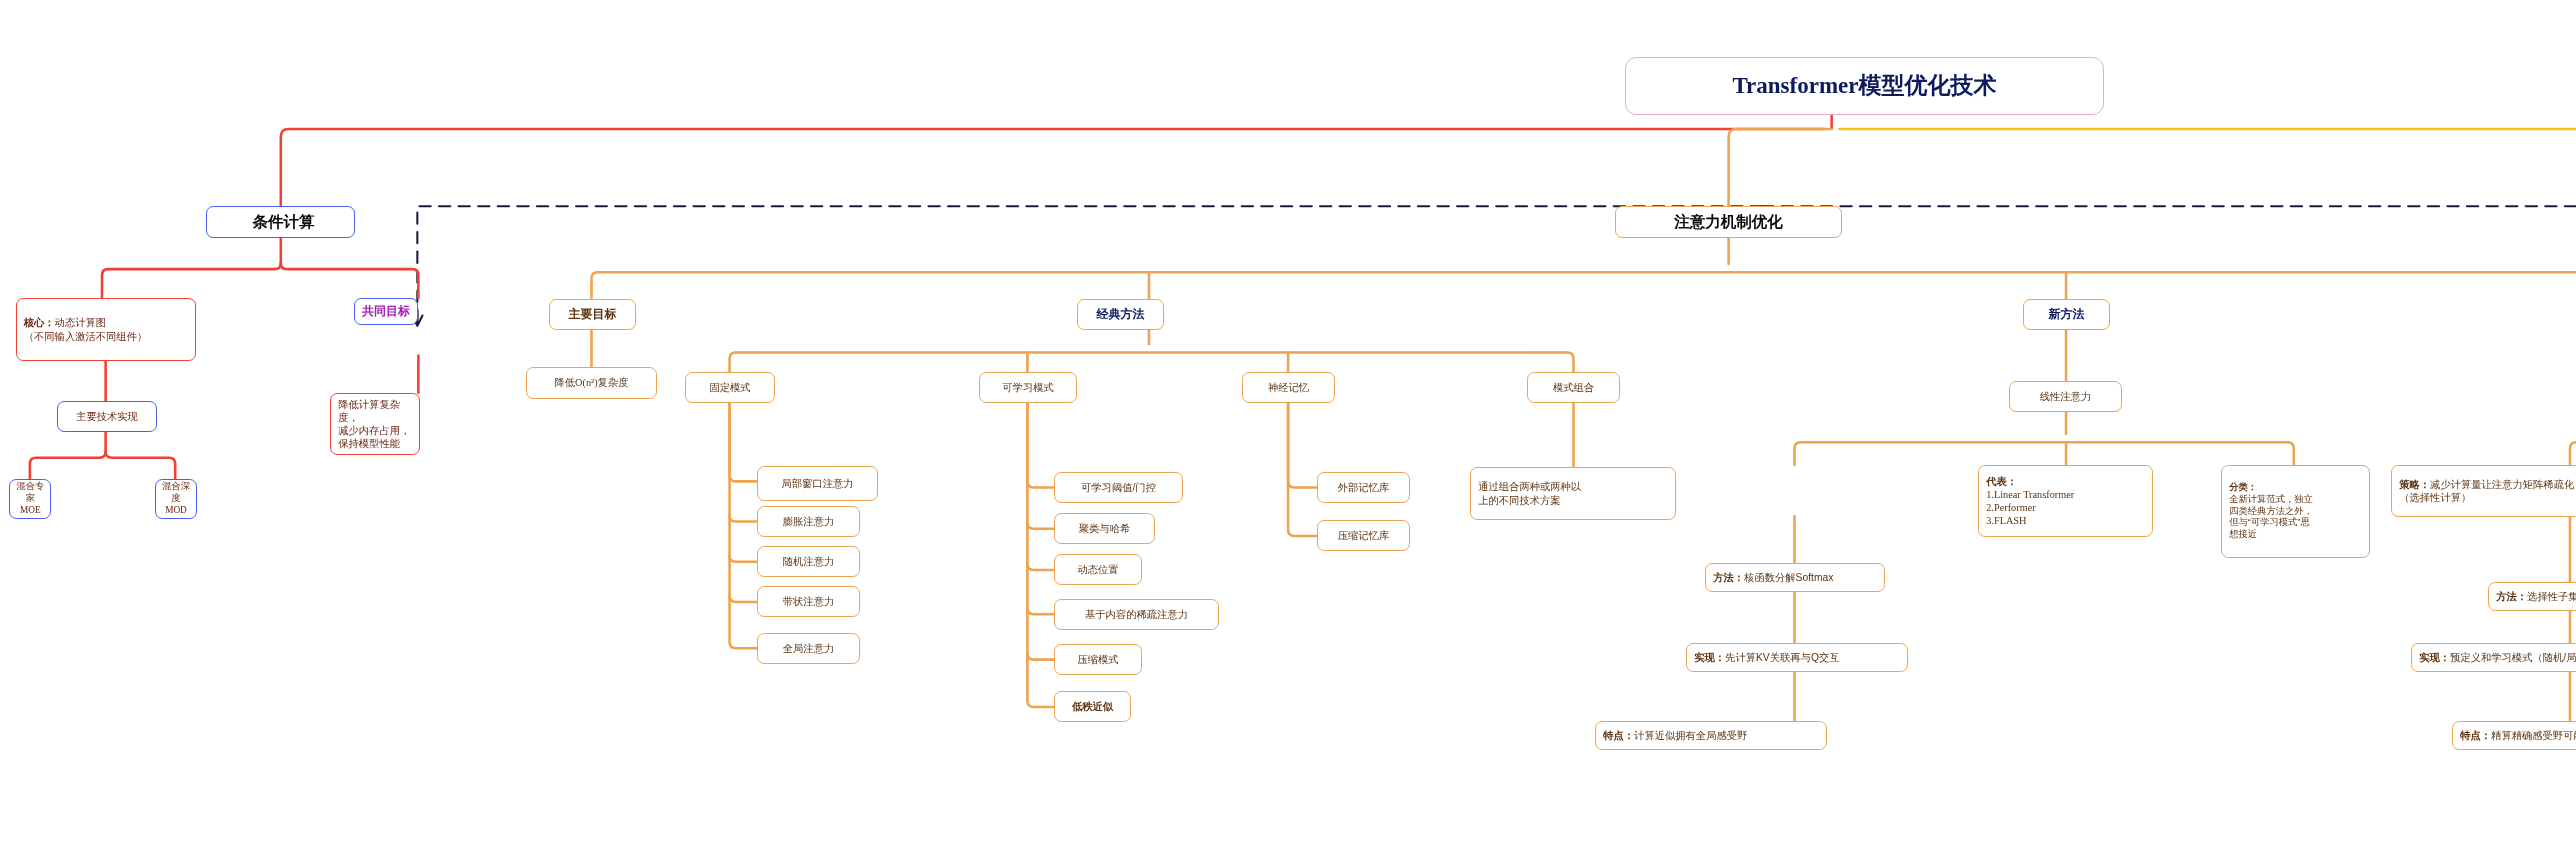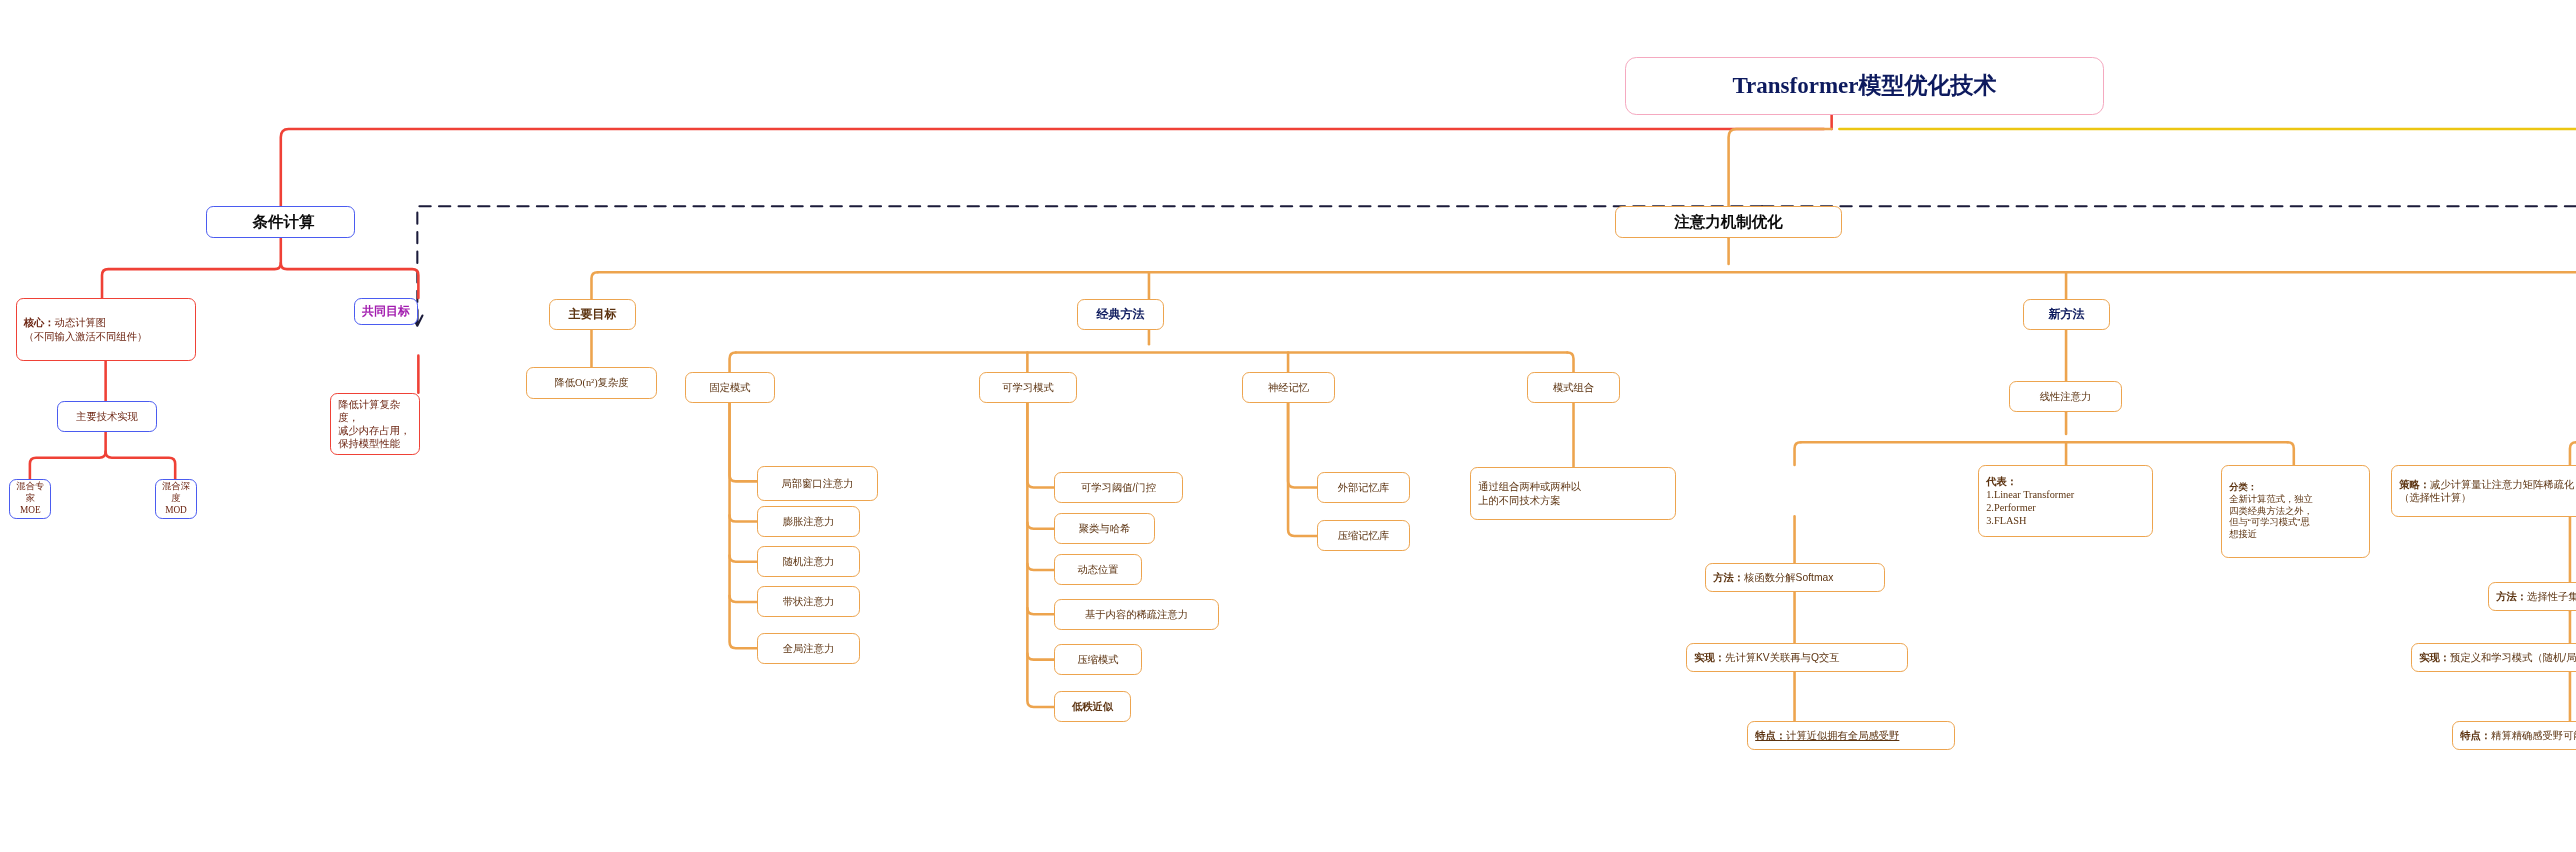--- a/index.html
+++ b/index.html
@@ -254,21 +254,21 @@
 但与“可学习模式”思
 想接近</span></span>
   </div>
 
   <div class="node b-orange fs-b t-brown left" style="left:1705px;top:563px;width:180px;height:29px;">
     <span class="tx"><b>方法：</b><span>核函数分解Softmax</span></span>
   </div>
   <div class="node b-orange fs-b t-brown left" style="left:1686px;top:643px;width:222px;height:29px;">
     <span class="tx"><b>实现：</b><span>先计算KV关联再与Q交互</span></span>
   </div>
-  <div class="node b-orange fs-b t-brown left" style="left:1747px;top:721px;width:208px;height:29px;text-decoration:underline;">
+  <div class="node b-orange fs-b t-brown left" style="left:1595px;top:721px;width:232px;height:29px;">
     <span class="tx"><b>特点：</b><span>计算近似拥有全局感受野</span></span>
   </div>
 
   <div class="node b-orange fs-b t-brown left" style="left:2391px;top:465px;width:314px;height:52px;">
     <span class="tx"><b>策略：</b><span style="white-space:pre-line">减少计算量让注意力矩阵稀疏化
 （选择性计算）</span></span>
   </div>
 
   <div class="node b-orange fs-b t-brown left" style="left:2488px;top:582px;width:165px;height:29px;">
     <span class="tx"><b>方法：</b><span>选择性子集计算</span></span>

